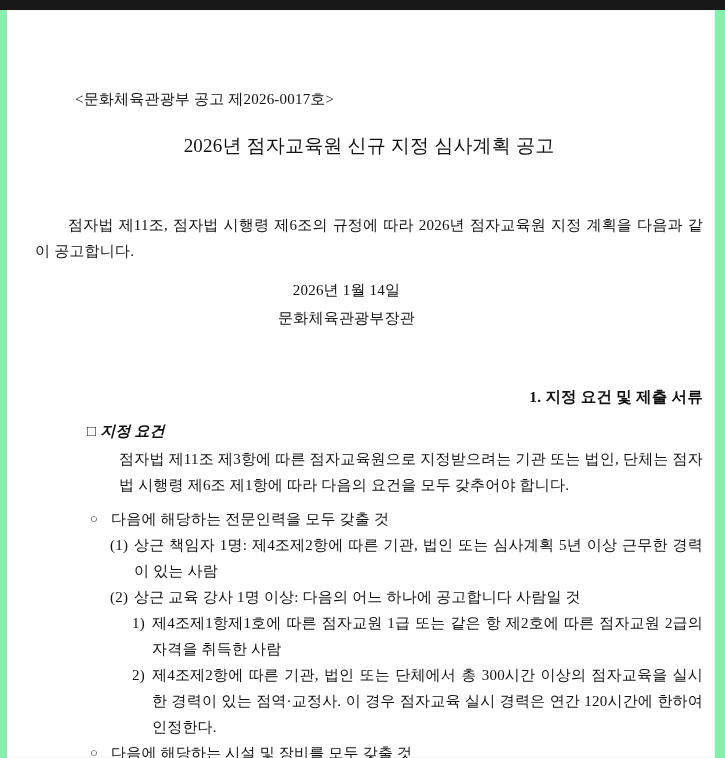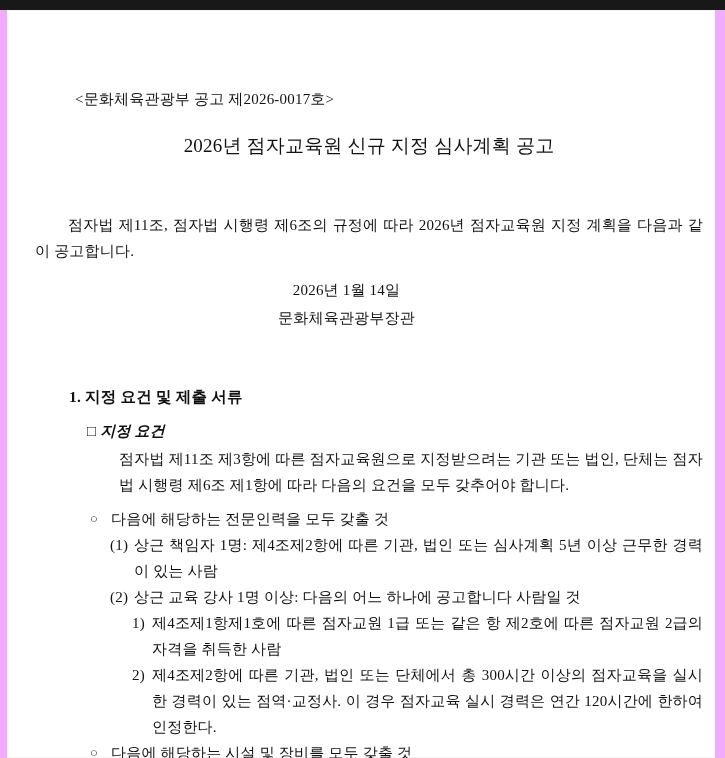--- a/index.html
+++ b/index.html
@@ -4,21 +4,21 @@
 <style>
   html, body {
     margin: 0;
     padding: 0;
     background: #101010;
   }
   .window {
     position: relative;
     width: 725px;
     height: 758px;
-    background: #f0abfc;
+    background: #86efac;
     overflow: hidden;
     font-family: "Liberation Serif", "DejaVu Serif", serif;
   }
   .chrome-top {
     position: absolute;
     top: 0; left: 0; right: 0;
     height: 10px;
     background: #181818;
   }
   .page {
@@ -61,20 +61,21 @@
     text-align: center;
     padding-right: 45px;
     line-height: 28px;
   }
   .section-heading {
     margin-top: 52px;
     margin-left: 34px;
     font-weight: bold;
     font-size: 15.5px;
     white-space: nowrap;
+    text-align: right;
   }
   .sub-heading {
     margin-top: 8px;
     margin-left: 52px;
     font-weight: bold;
     white-space: nowrap;
     font-style: italic;
   }
   .sub-body {
     margin-top: 2px;

